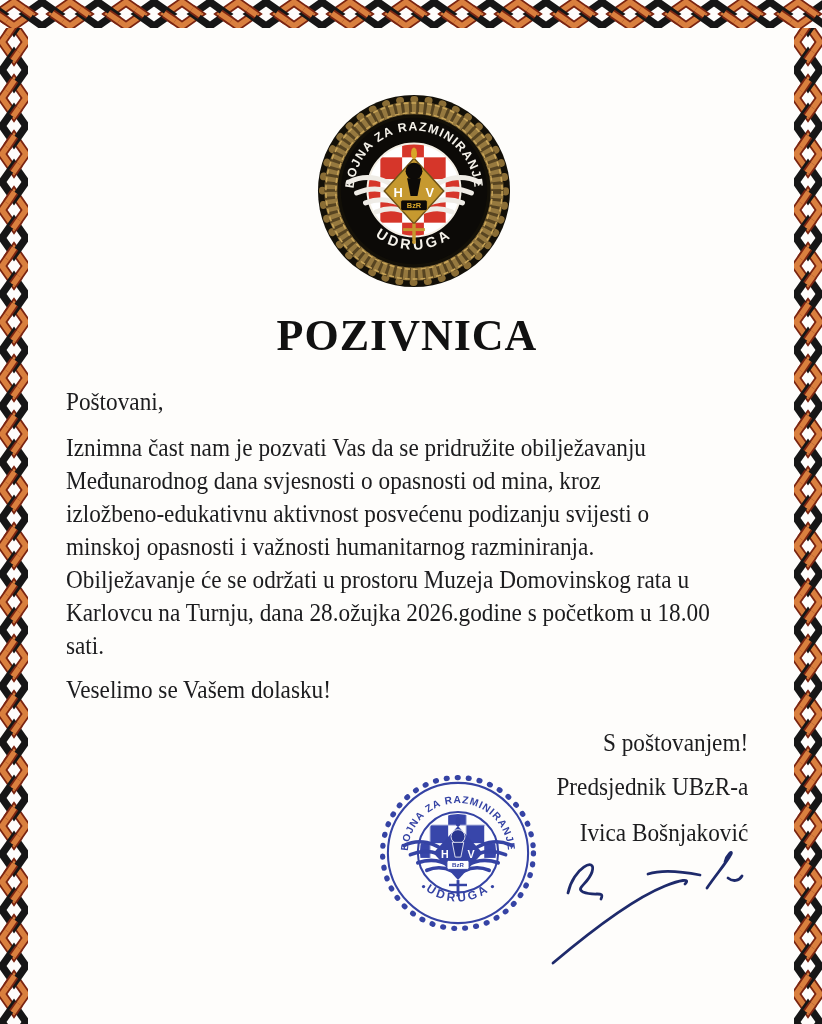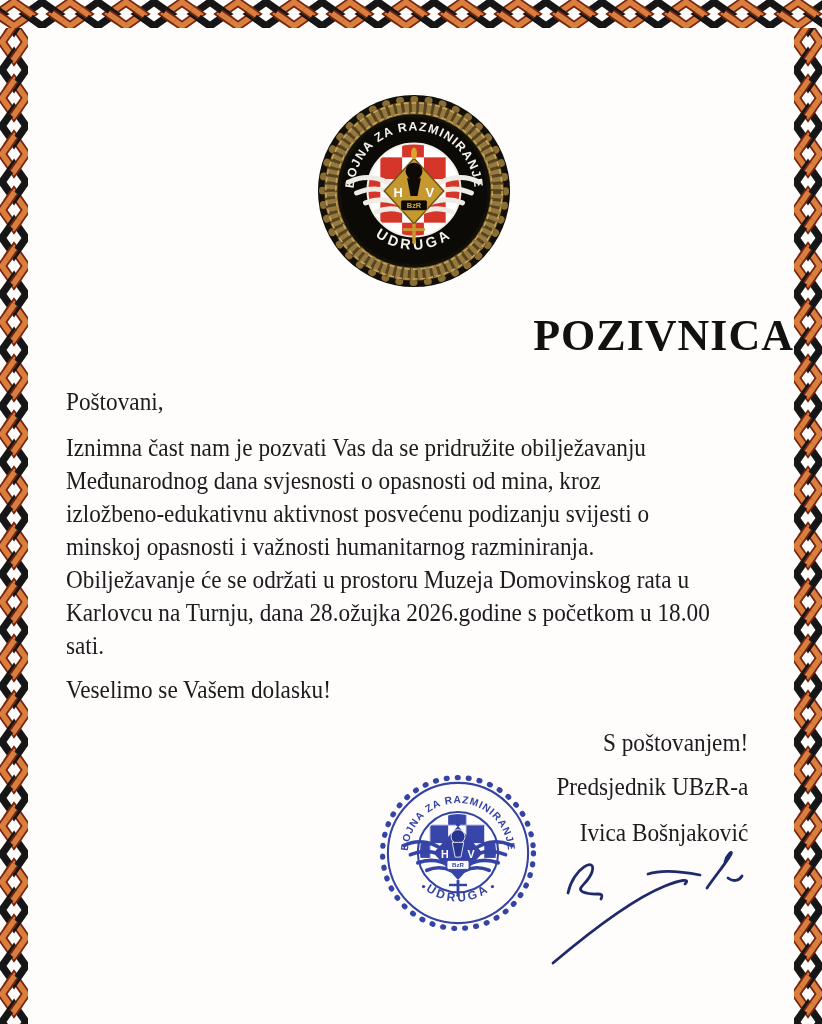--- a/index.html
+++ b/index.html
@@ -5,21 +5,21 @@
   html,body{margin:0;padding:0;}
   .page{
     position:relative; width:822px; height:1024px;
     background:#fefdfb; overflow:hidden;
     font-family:"Liberation Serif", serif; color:#1c1c1e;
   }
   .border-bar{position:absolute; display:block;}
   .badge{position:absolute; left:315px; top:92px;}
   .doc-title{
     position:absolute; left:20px; right:28px; top:310px;
-    text-align:right; font-size:44px; font-weight:bold; color:#111;
+    text-align:center; font-size:44px; font-weight:bold; color:#111;
     letter-spacing:1px;
   }
   .txt{position:absolute; font-size:25px; line-height:33px; white-space:nowrap;}
   .left-txt{left:66px; transform:scaleX(.93); transform-origin:0 0;}
   .salutation{top:385px;}
   .paragraph{top:431px;}
   .closing{top:673px;}
   .right-txt{right:74px; text-align:right; transform:scaleX(.93); transform-origin:100% 0;}
   .regards{top:726px;}
   .signer-title{top:770px;}

